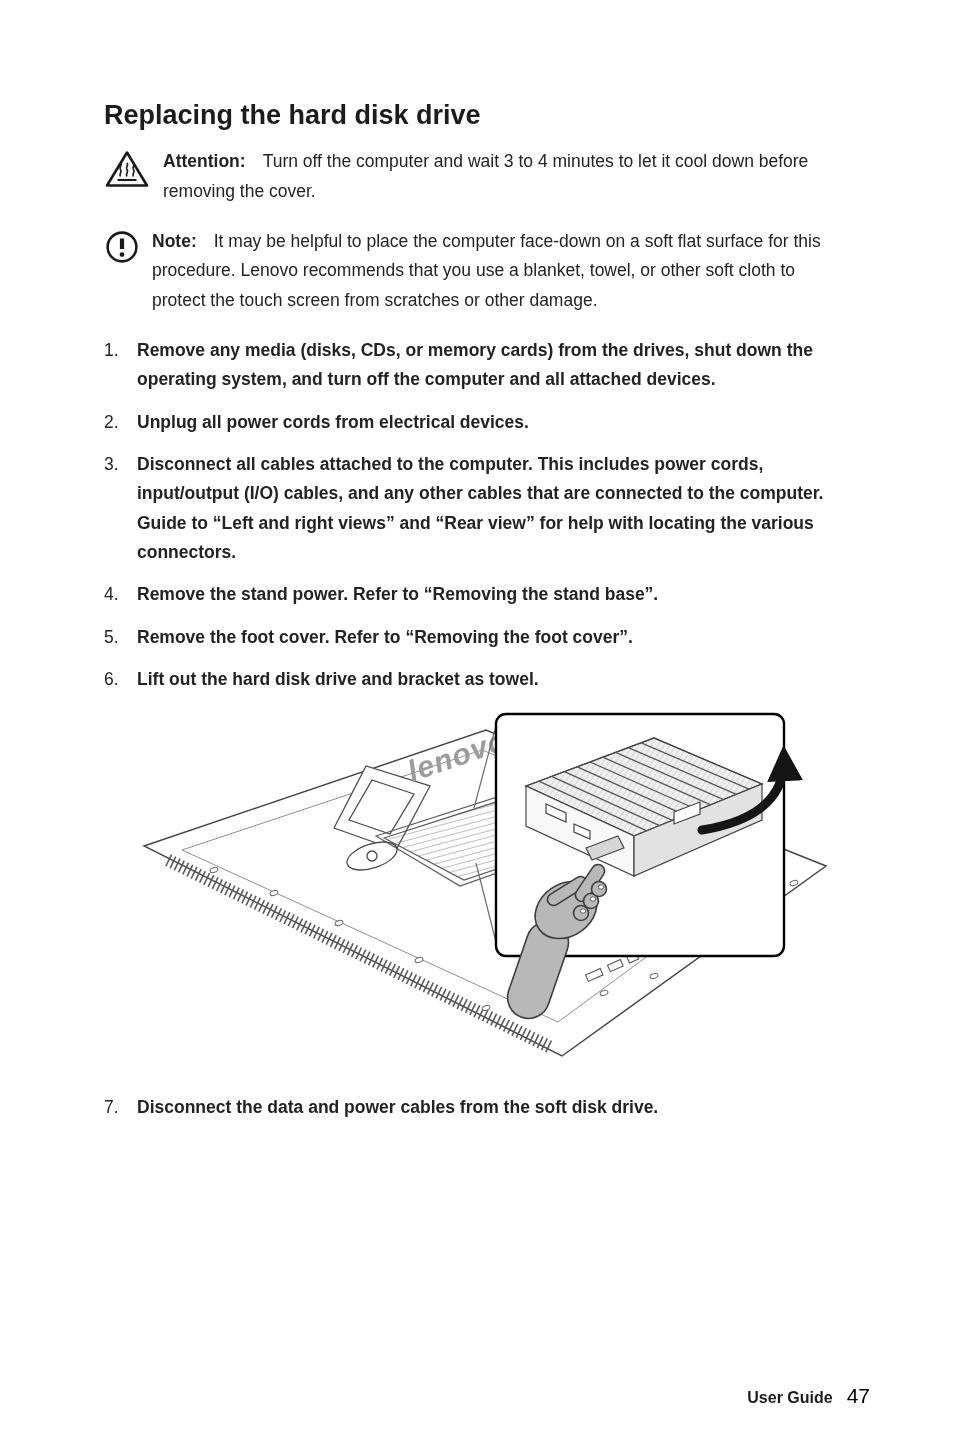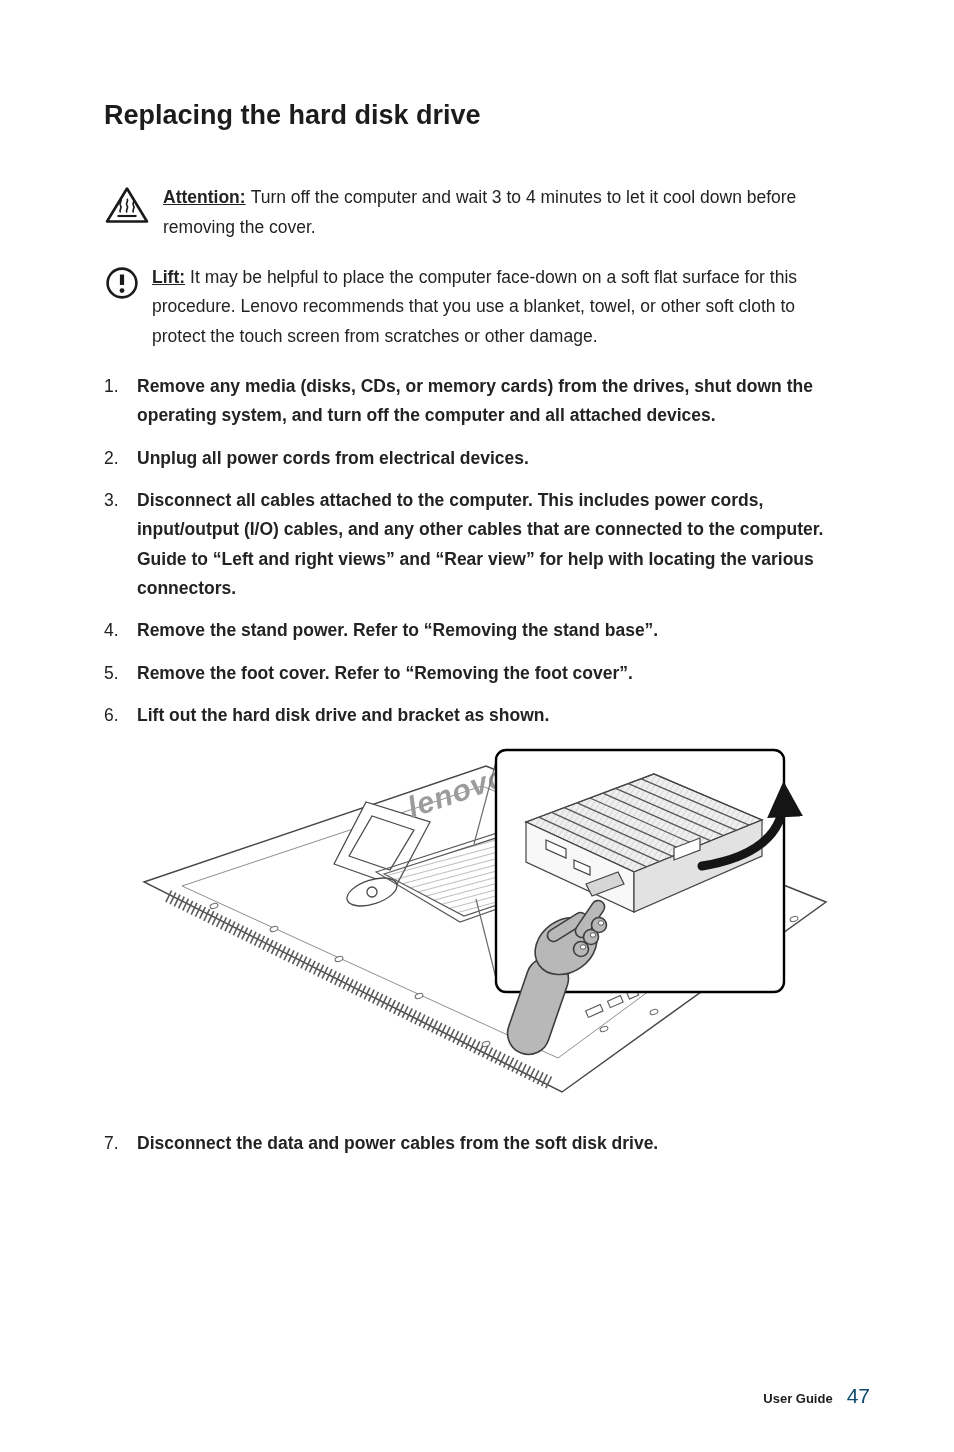--- a/index.html
+++ b/index.html
@@ -6,44 +6,44 @@
   html, body { background:#ffffff; }
   body {
     width:954px; height:1452px;
     font-family:"Liberation Sans", sans-serif;
     color:#232323;
     position:relative;
     overflow:hidden;
   }
   .page { position:absolute; inset:0; padding:100px 84px 0 104px; }
 
-  h1.title { font-size:27px; font-weight:bold; color:#1c1c1c; margin-bottom:52px; }
+  h1.title { font-size:27px; font-weight:bold; color:#1c1c1c; margin-bottom:16px; }
 
   .callout { display:flex; margin-bottom:20px; }
   .callout .icon-col { flex:0 0 auto; }
   .attention .icon-col { width:46px; margin-right:13px; padding-top:2px; }
   .note .icon-col { width:36px; margin-right:12px; padding-top:2px; }
   .callout-text { font-size:17.5px; line-height:1.7; }
   .attention .callout-text { max-width:675px; }
   .note .callout-text { max-width:700px; }
-  .bold { font-weight:bold; margin-right:5px;text-decoration:underline; }
+  .bold { font-weight:bold; margin-right:17px; }
 
   .steps { margin-top:14px; }
   .step { display:flex; font-size:17.5px; line-height:1.68; margin-bottom:13px; }
   .step-num { flex:0 0 33px; }
   .step-text { flex:1 1 auto; max-width:731px;font-weight:bold; }
 
   figure.figure { margin:12px 0 26px 30px; width:700px; }
 
   .footer {
     position:absolute; right:84px; bottom:44px;
     display:flex; align-items:baseline;
   }
-  .footer-label { font-size:13px; font-weight:bold; color:#1c1c1c; }
-  .footer-page { font-size:21px; margin-left:14px; color:#0c4a6e; }
+  .footer-label { font-size:16px; font-weight:bold; color:#1c1c1c; }
+  .footer-page { font-size:21px; margin-left:14px; color:#000000; }
 
   svg text { font-family:"Liberation Sans", sans-serif; }
 </style>
 </head>
 <body>
 
 <div class="page">
 
   <h1 class="title">Replacing the hard disk drive</h1>
 
@@ -61,21 +61,21 @@
   </div>
 
   <div class="callout note">
     <div class="icon-col">
       <svg width="36" height="36" viewBox="0 0 36 36">
         <circle cx="18" cy="18" r="14.4" fill="none" stroke="#1a1a1a" stroke-width="2.6"></circle>
         <line x1="18" y1="9.5" x2="18" y2="20" stroke="#1a1a1a" stroke-width="4.2"></line>
         <circle cx="18" cy="25.6" r="2.4" fill="#1a1a1a"></circle>
       </svg>
     </div>
-    <p class="callout-text"><span class="bold">Lift:</span><span>It may be helpful to place the computer face-down on a soft flat surface for this procedure. Lenovo recommends that you use a blanket, towel, or other soft cloth to protect the touch screen from scratches or other damage.</span></p>
+    <p class="callout-text"><span class="bold">Note:</span><span>It may be helpful to place the computer face-down on a soft flat surface for this procedure. Lenovo recommends that you use a blanket, towel, or other soft cloth to protect the touch screen from scratches or other damage.</span></p>
   </div>
 
   <div class="steps">
     <div class="step">
       <span class="step-num">1.</span>
       <span class="step-text">Remove any media (disks, CDs, or memory cards) from the drives, shut down the operating system, and turn off the computer and all attached devices.</span>
     </div>
     <div class="step">
       <span class="step-num">2.</span>
       <span class="step-text">Unplug all power cords from electrical devices.</span>
@@ -87,21 +87,21 @@
     <div class="step">
       <span class="step-num">4.</span>
       <span class="step-text">Remove the stand power. Refer to “Removing the stand base”.</span>
     </div>
     <div class="step">
       <span class="step-num">5.</span>
       <span class="step-text">Remove the foot cover. Refer to “Removing the foot cover”.</span>
     </div>
     <div class="step">
       <span class="step-num">6.</span>
-      <span class="step-text">Lift out the hard disk drive and bracket as shown.</span>
+      <span class="step-text">Lift out the hard disk drive and bracket as towel.</span>
     </div>
   </div>
 
   <figure class="figure">
     <svg viewBox="0 0 700 355" width="700" height="355">
       <defs>
         <pattern id="p-bay" width="6" height="6" patternUnits="userSpaceOnUse" patternTransform="rotate(75)">
           <line x1="0" y1="0" x2="0" y2="6" stroke="#7e7e7e" stroke-width="1"></line>
         </pattern>
         <pattern id="p-top" width="5" height="5" patternUnits="userSpaceOnUse" patternTransform="rotate(35)">

